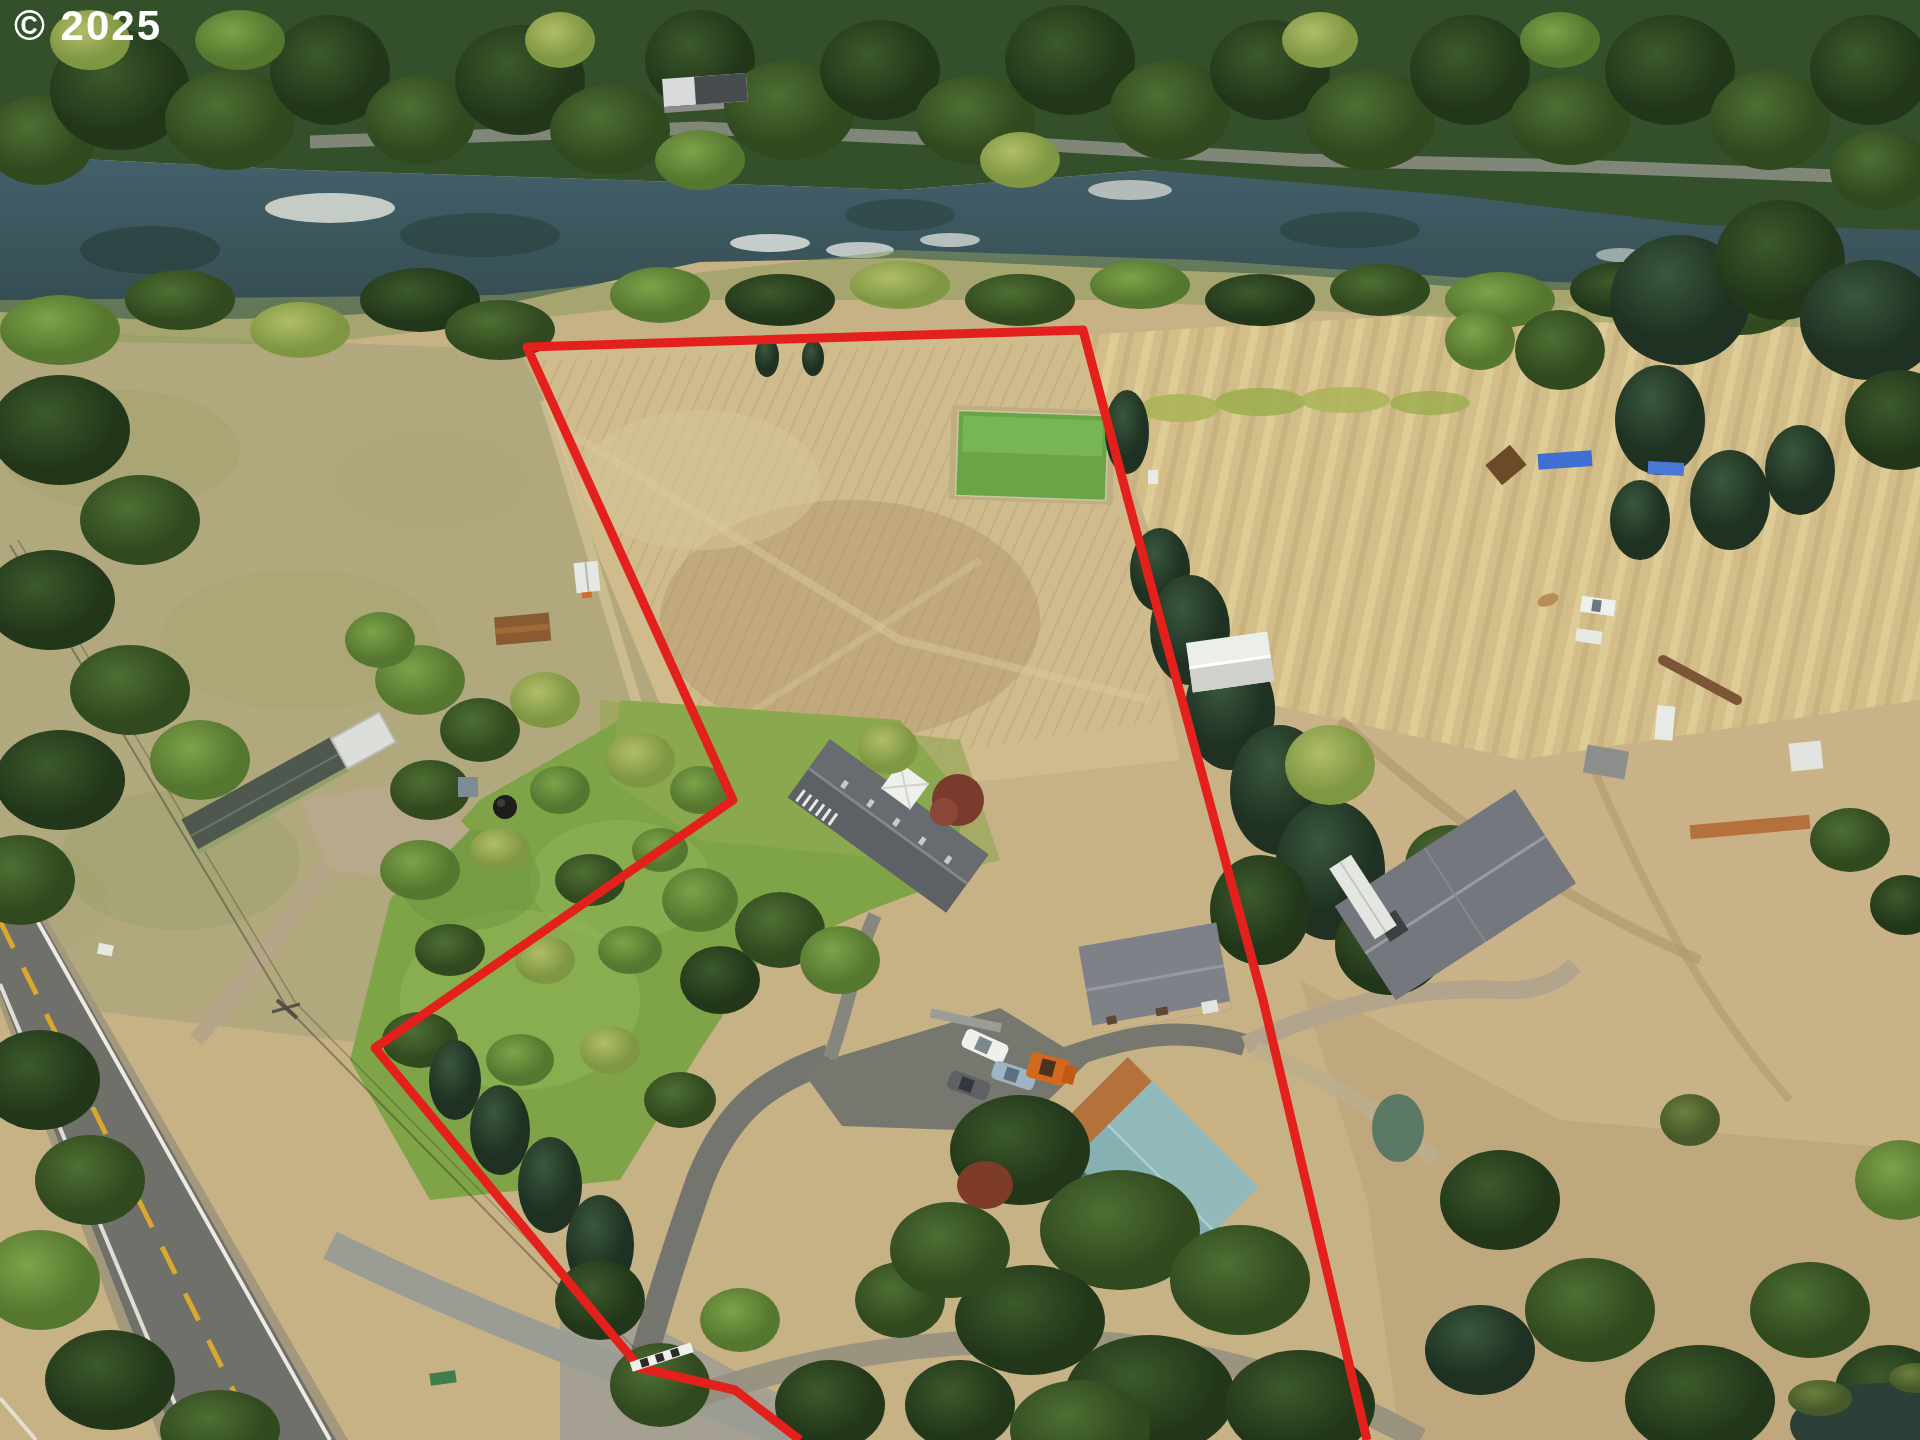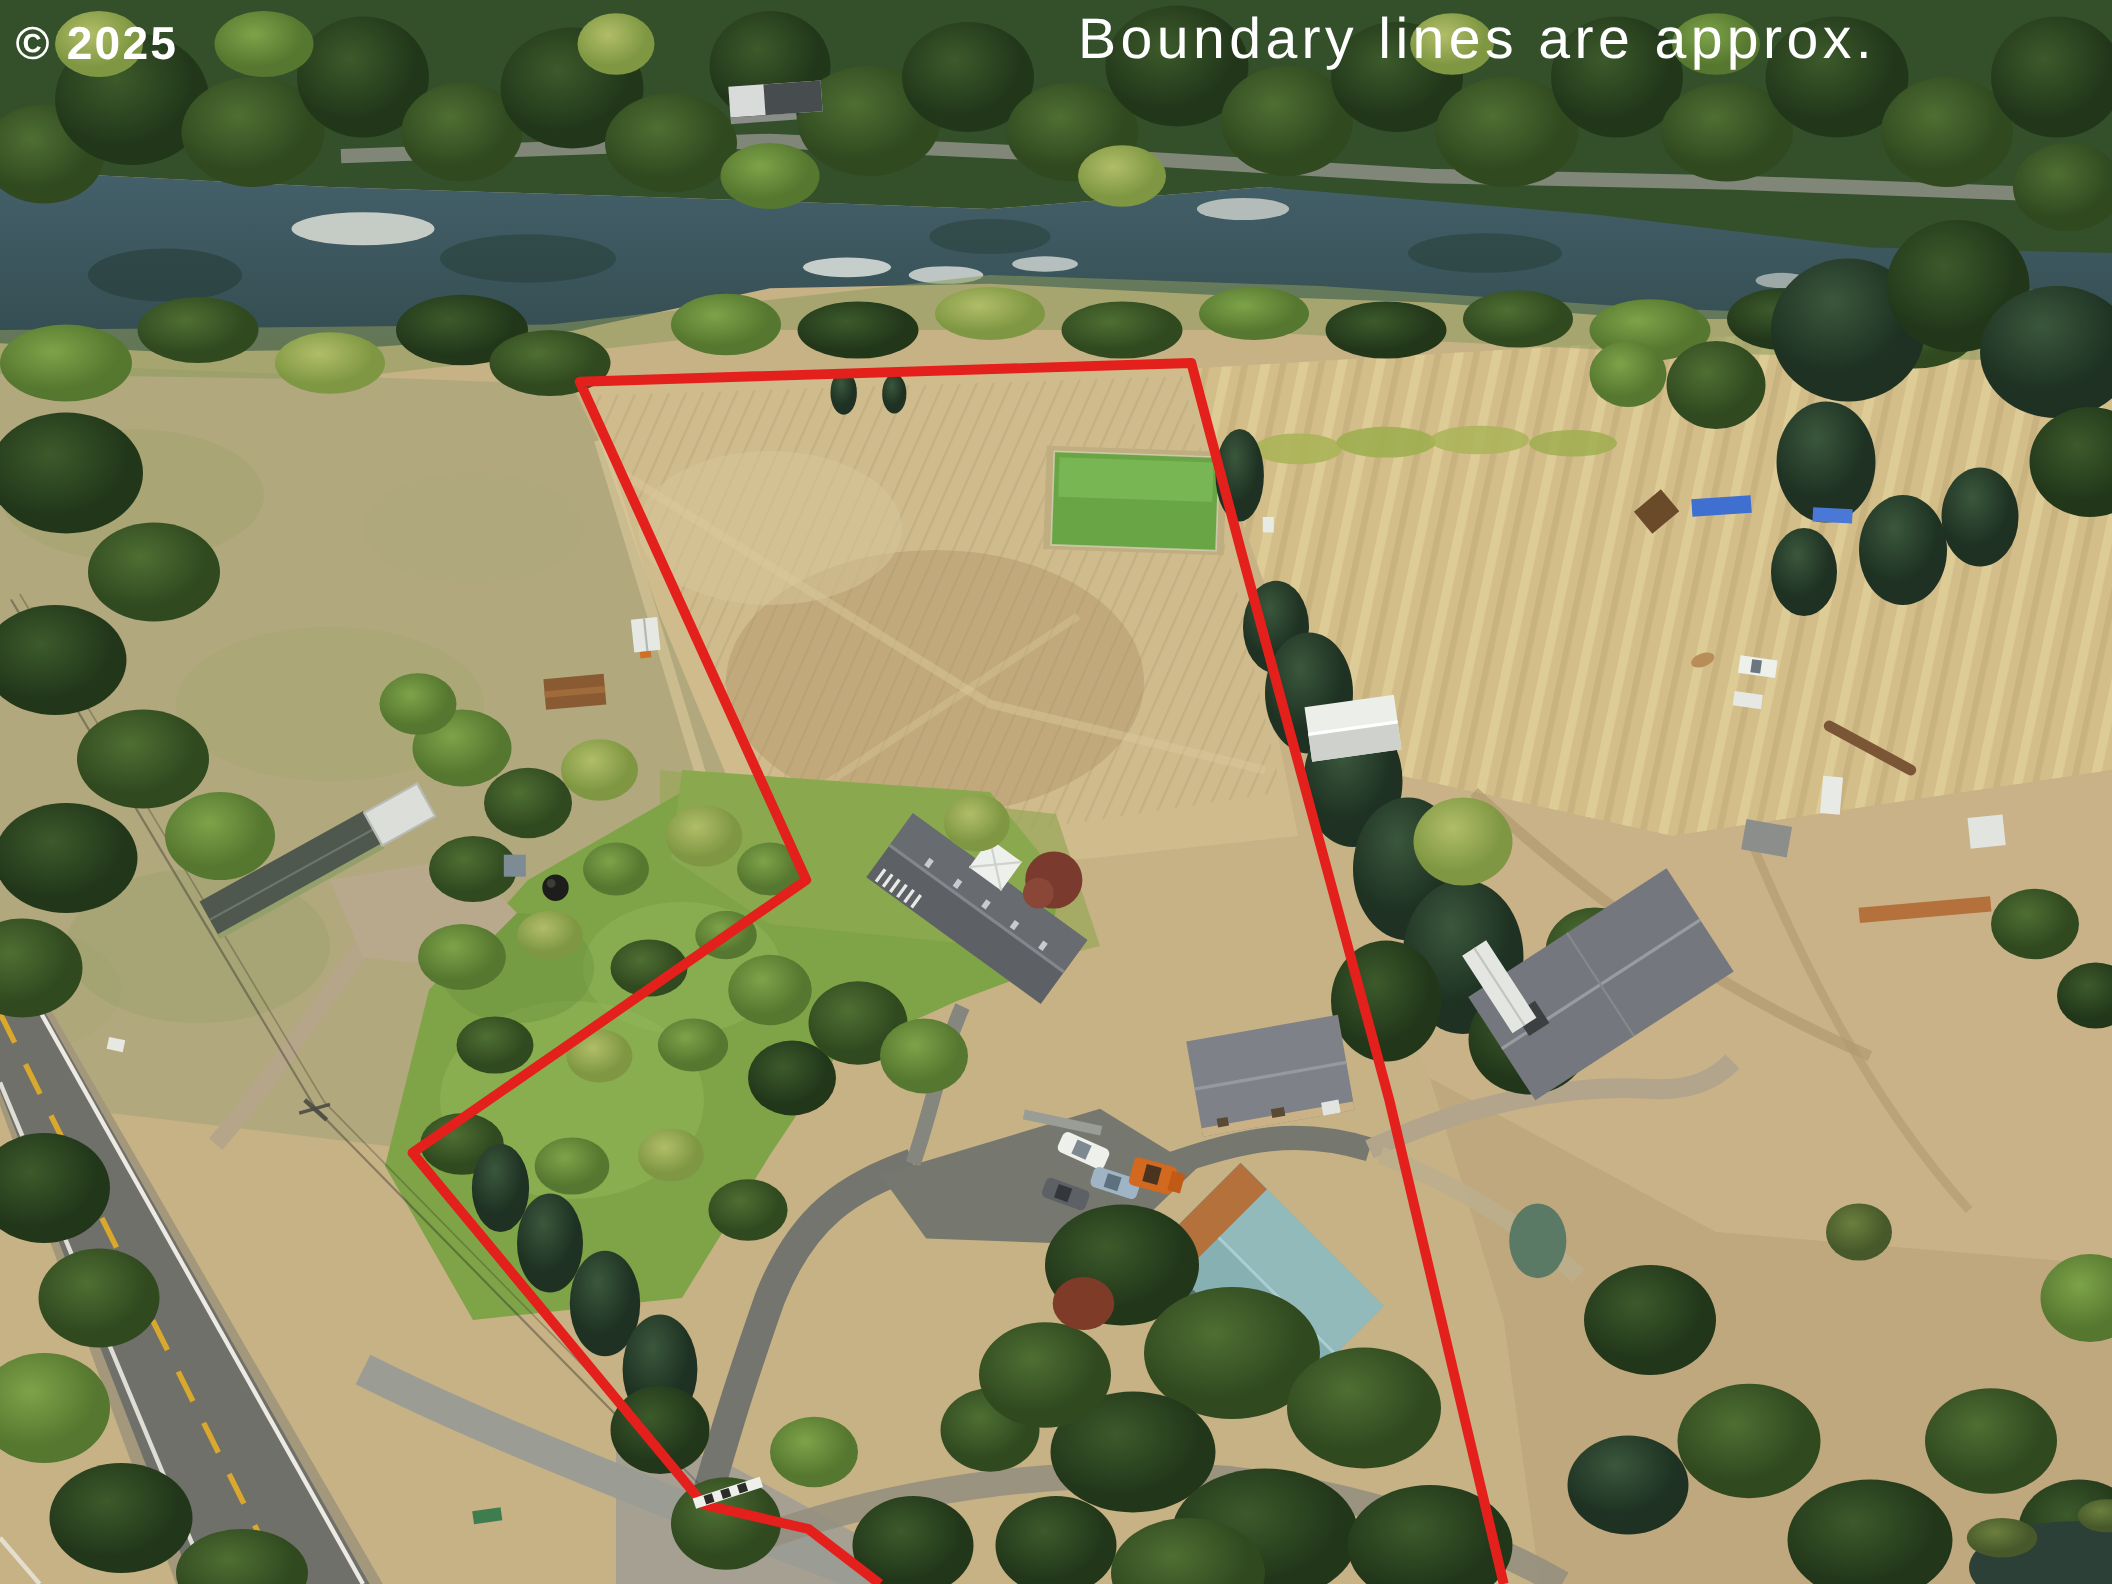--- a/index.html
+++ b/index.html
@@ -1,19 +1,19 @@
 <!DOCTYPE html>
 <html><head>
 <meta charset="utf-8">
 <style>
   html,body{margin:0;padding:0;background:#222;}
   .stage{position:relative;width:1920px;height:1440px;overflow:hidden;font-family:"Liberation Sans",sans-serif;}
   .stage svg{position:absolute;left:0;top:0;display:block;}
   .overlay-text{position:absolute;color:#fff;white-space:nowrap;}
-  .watermark{left:14px;top:16px;font-size:42px;font-weight:700;letter-spacing:2px;}
+  .watermark{left:14px;top:2px;font-size:42px;font-weight:700;letter-spacing:2px;}
   .disclaimer{left:980px;top:6px;font-size:52px;font-weight:400;letter-spacing:4px;}
 </style>
 </head>
 <body>
 
 <div class="stage">
 <svg width="1920" height="1440" viewBox="0 0 1920 1440">
   <defs>
     <radialGradient id="gd" cx="40%" cy="35%">
           <stop offset="0%" stop-color="#3c5a2b"></stop>
@@ -465,14 +465,13 @@
 
   <g transform="rotate(-18 662 1358)">
     <rect x="630" y="1352" width="64" height="10" fill="#eef0ec"></rect>
     <rect x="640" y="1353" width="8" height="8" fill="#2b2b28"></rect>
     <rect x="656" y="1353" width="8" height="8" fill="#2b2b28"></rect>
     <rect x="672" y="1353" width="8" height="8" fill="#2b2b28"></rect>
   </g>
 </svg>
 
 <div class="overlay-text watermark" style="color: rgb(255, 255, 255);">© 2025</div>
-<div class="overlay-text disclaimer" style="color: rgb(255, 255, 255);">Boundary lines are approx.</div>
 </div>
 
 </body></html>

